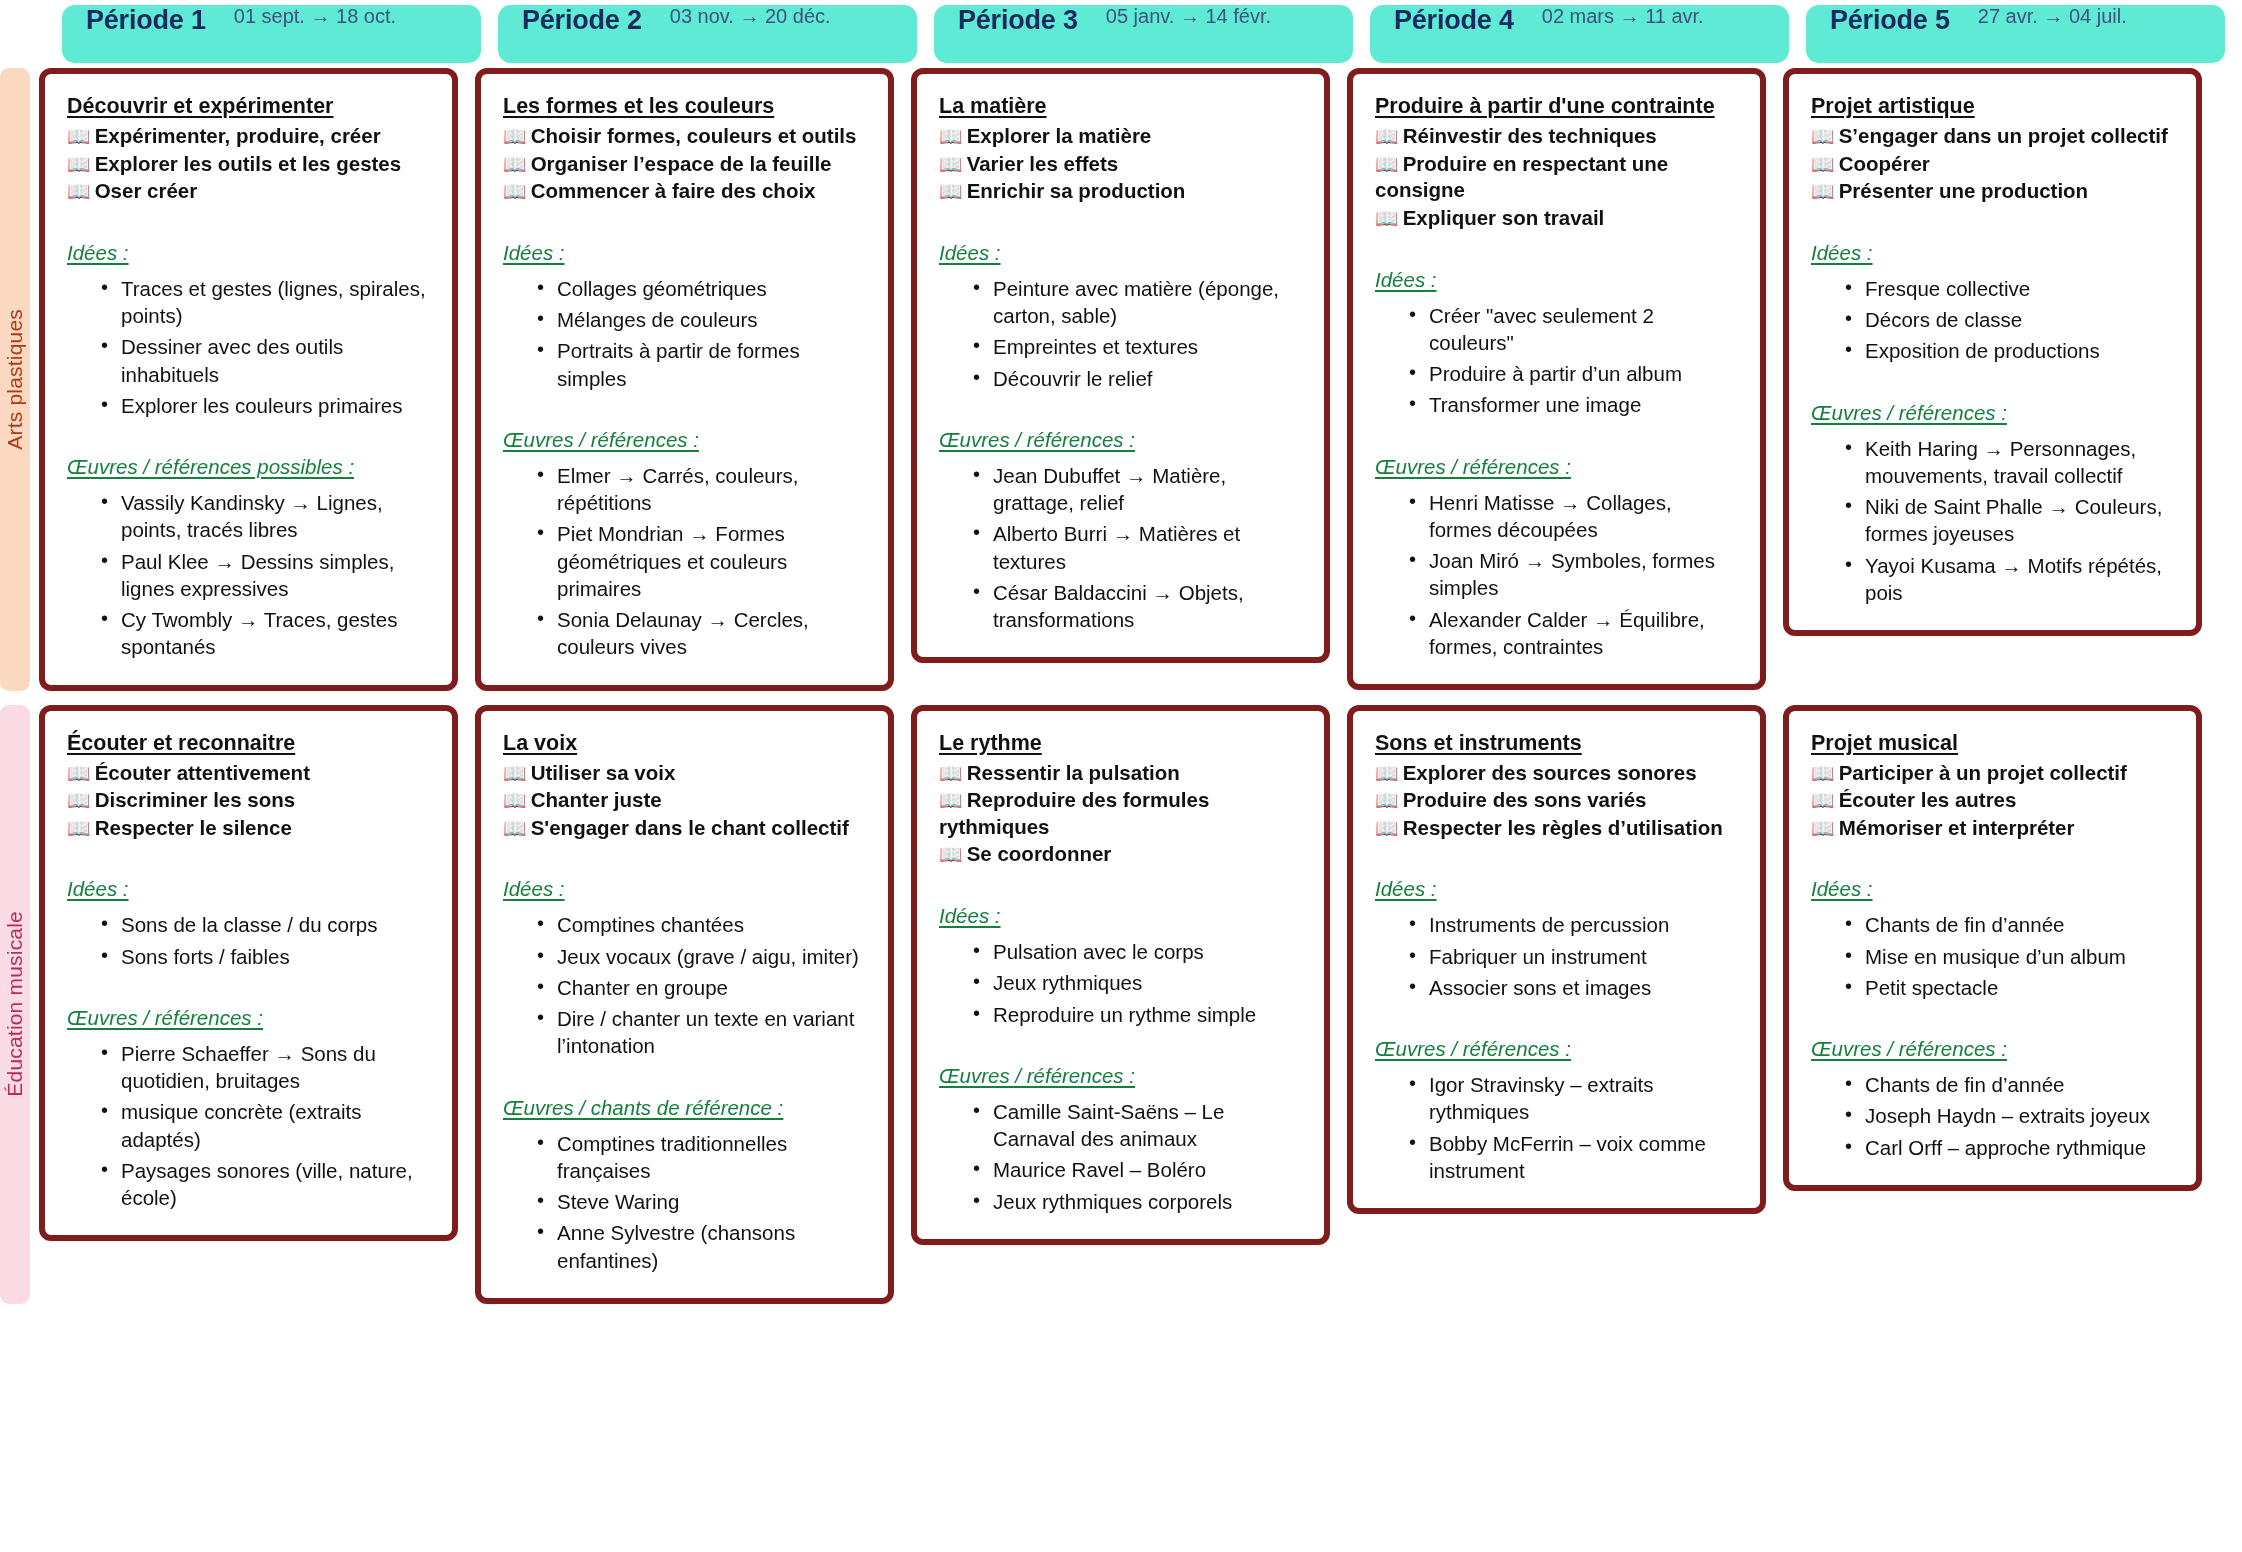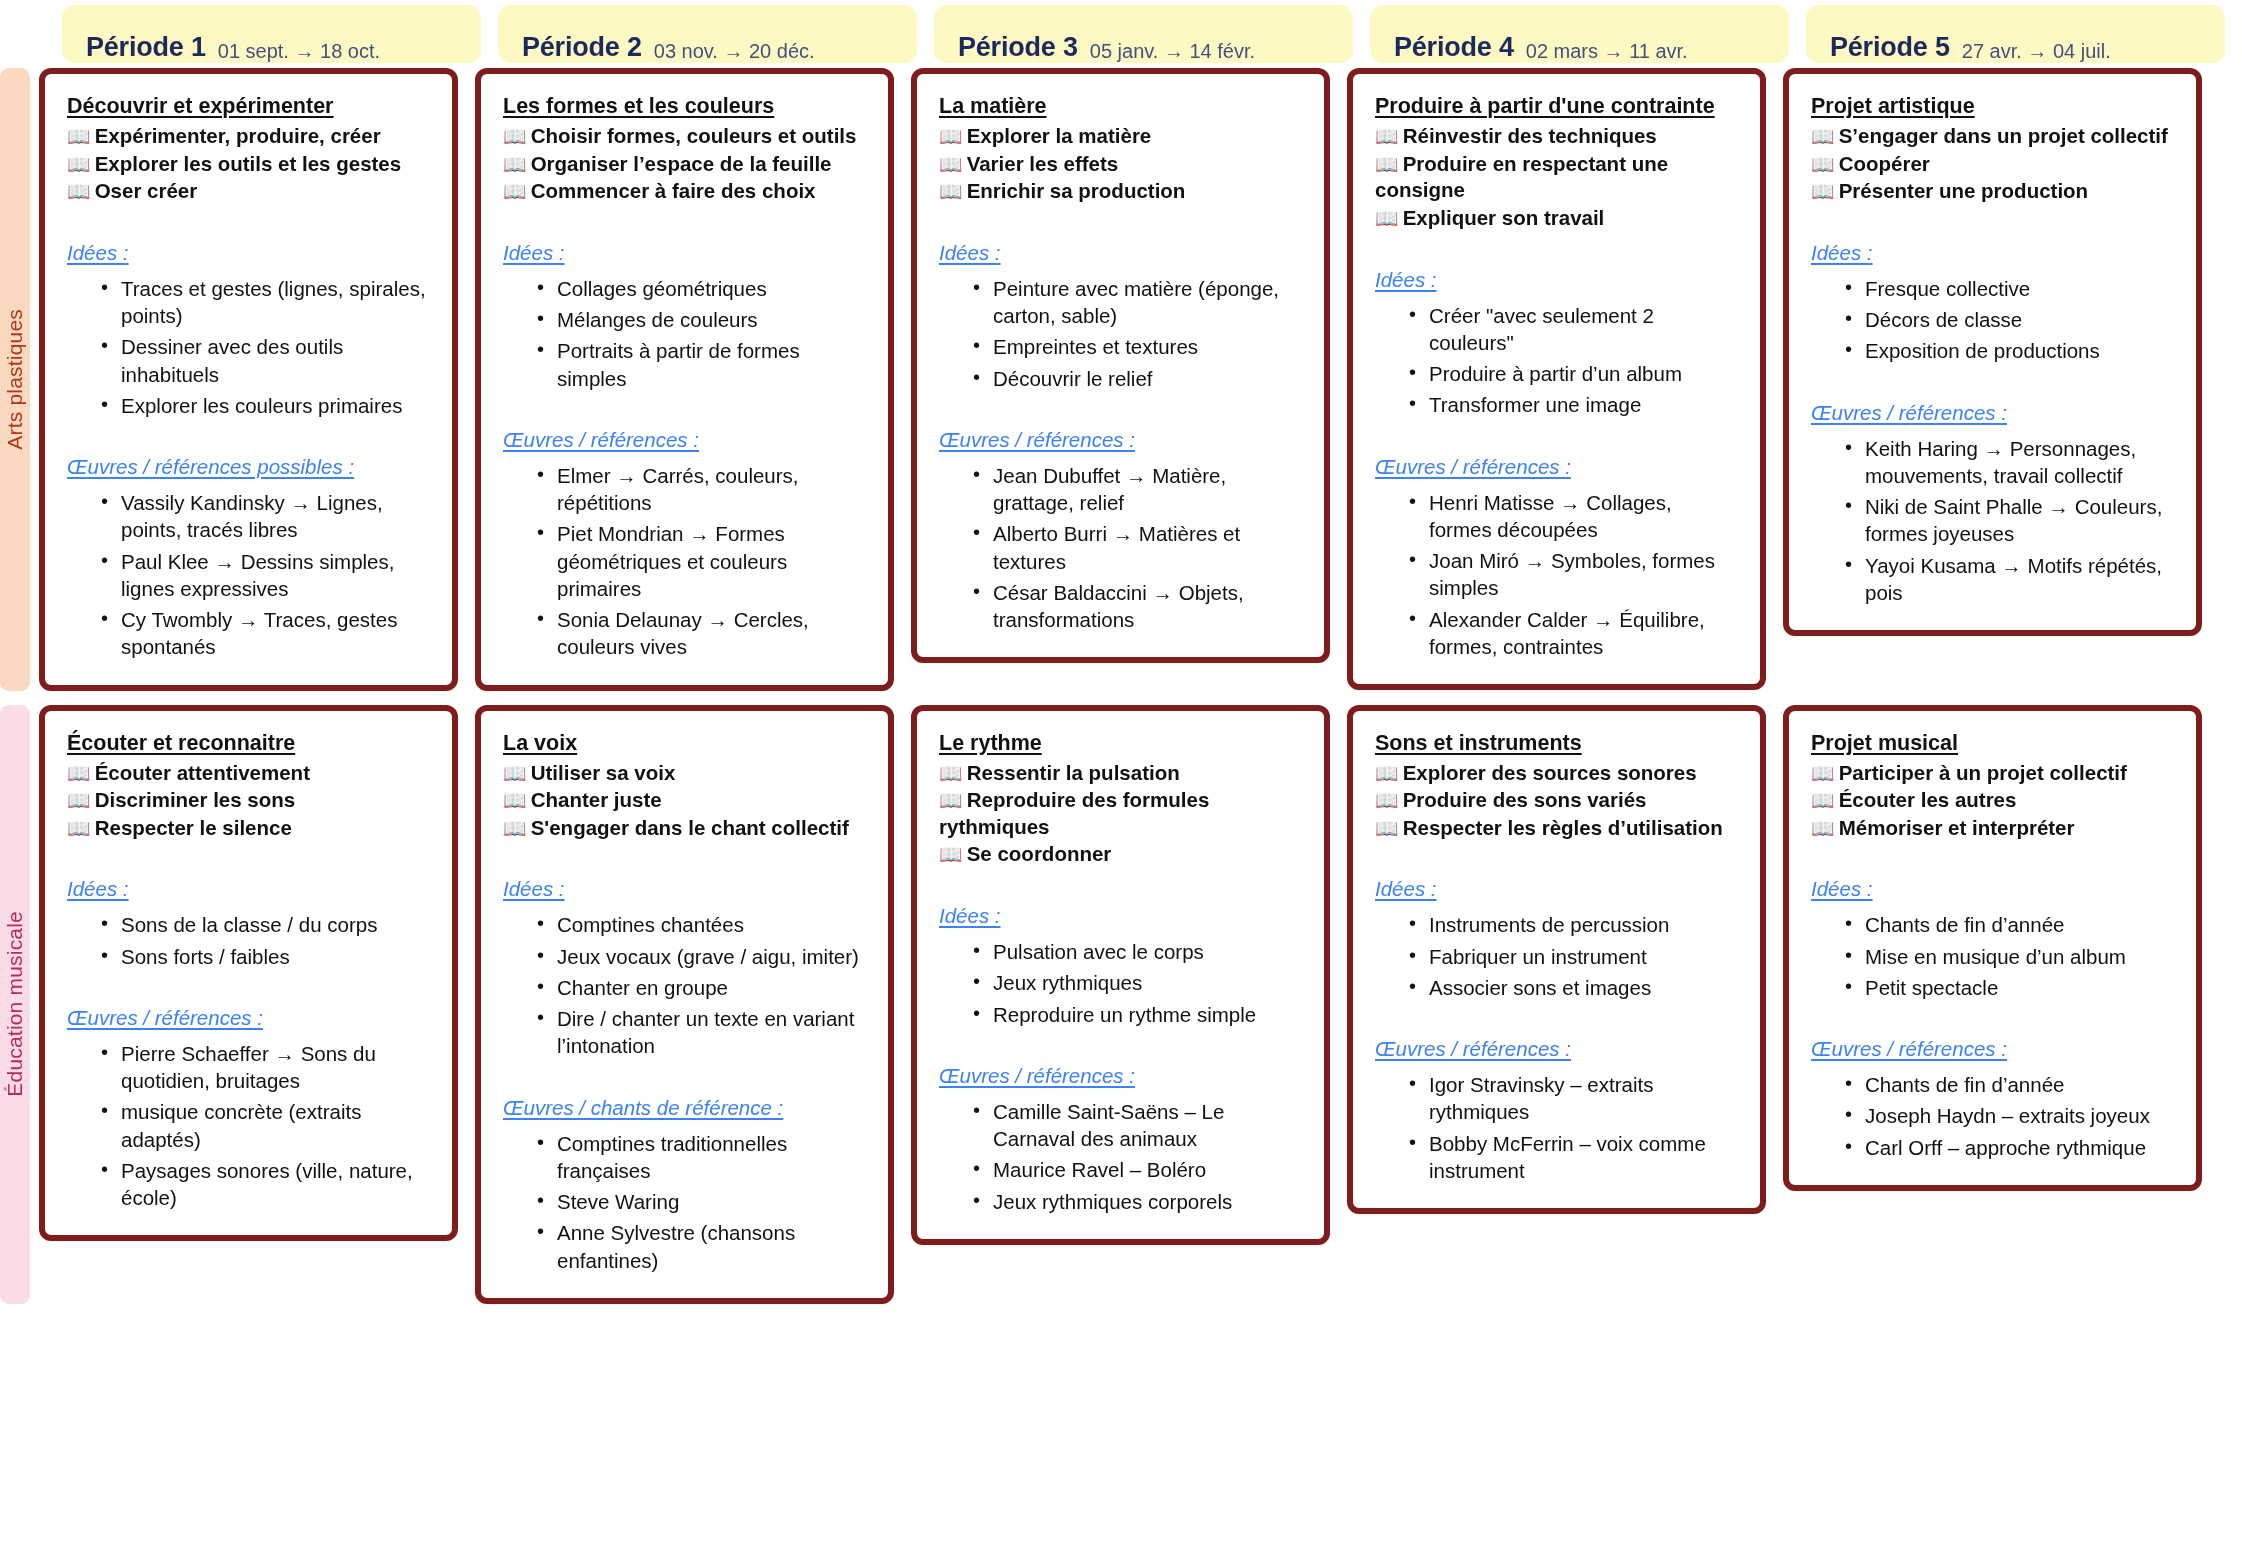--- a/index.html
+++ b/index.html
@@ -20,28 +20,28 @@
 
   
   .period-header-row {
     display: flex;
     gap: 17px;
     padding: 5px 0 0 62px;
     height: 68px;
     align-items: flex-start;
   }
   .period-chip {
-    background: #fef9c3;
+    background: #5eead4;
     border-radius: 13px;
     height: 58px;
     width: 419px;
     display: flex;
-    align-items: flex-end;
+    align-items: flex-start;
     padding: 0 24px;
-    gap: 12px;
+    gap: 28px;
     flex: 0 0 auto;
   }
   .period-chip .p-title {
     font-size: 27px;
     font-weight: bold;
     color: #1b2a5e;
     letter-spacing: -0.2px;
     white-space: nowrap;
   }
   .period-chip .p-dates {
@@ -118,21 +118,21 @@
     font-size: 19px;
     margin-right: 4px;
     font-family: "DejaVu Sans", sans-serif;
   }
 
   .section-head {
     font-size: 20.5px;
     font-style: italic;
     text-decoration: underline;
     text-underline-offset: 3px;
-    color: #3b82f6;
+    color: #15803d;
     margin: 36px 0 10px 0;
     display: block;
   }
 
   ul.items {
     margin: 0;
     padding: 0 0 0 34px;
     list-style: none;
   }
   ul.items li {

